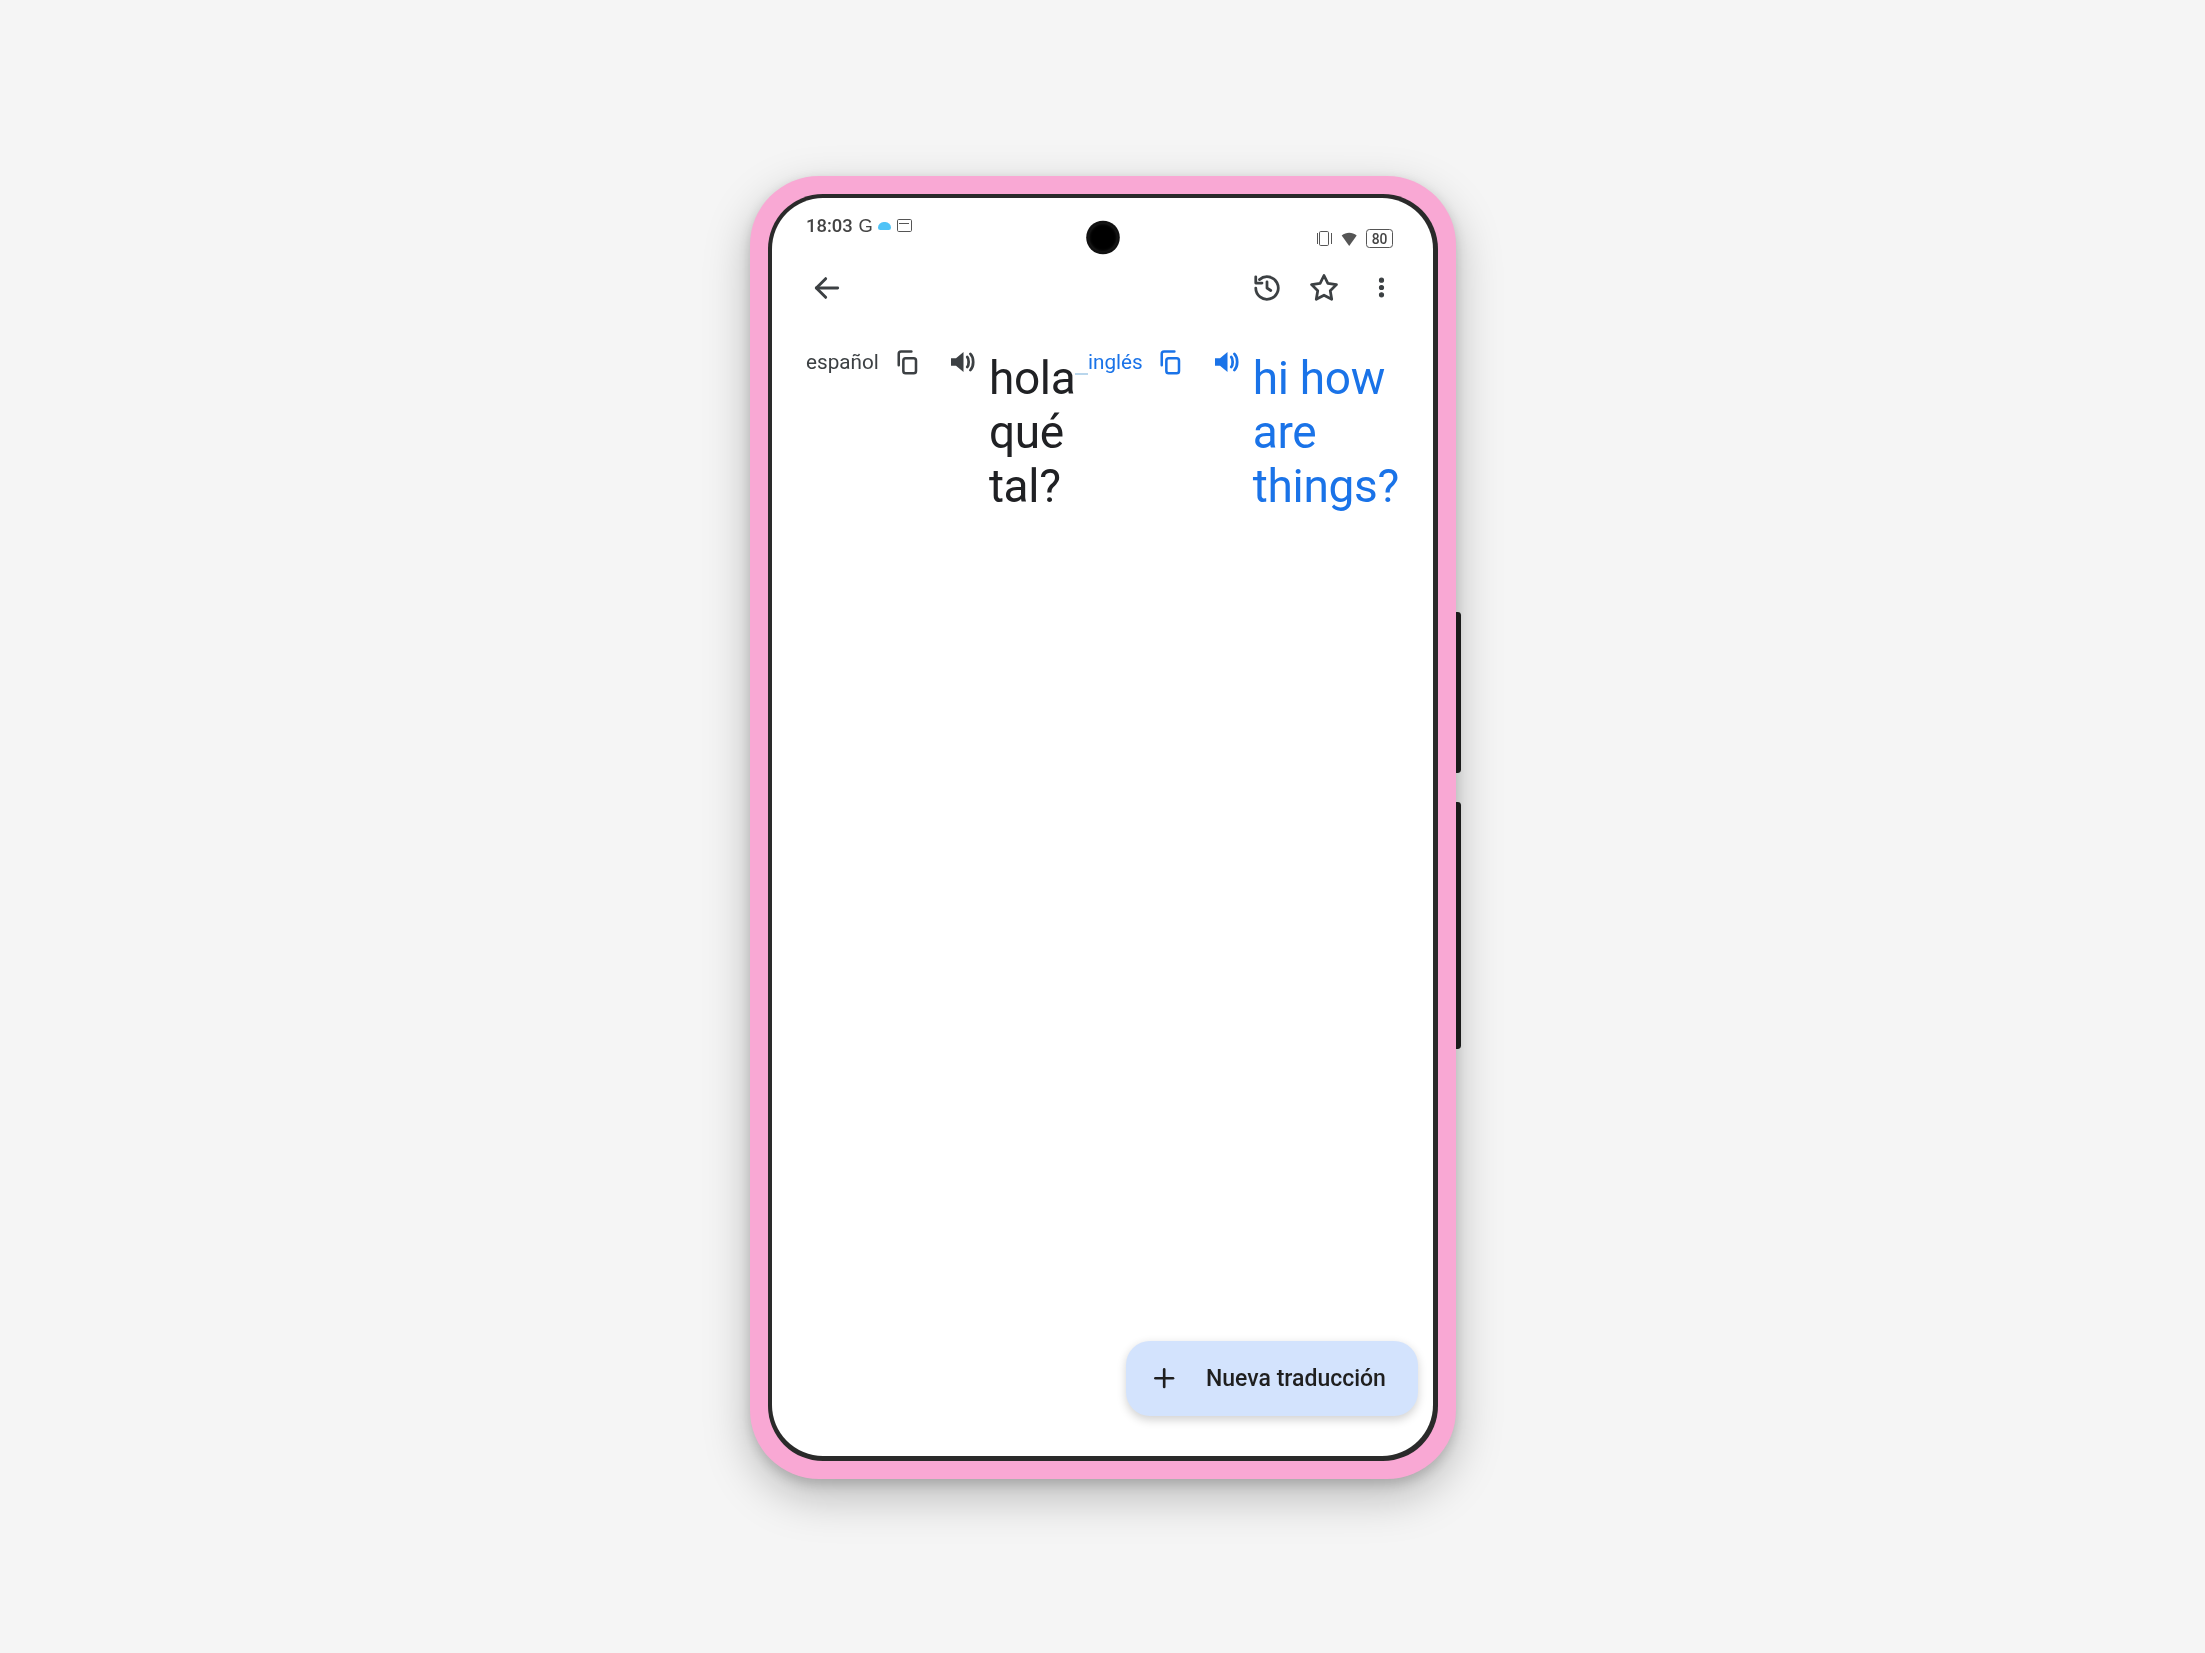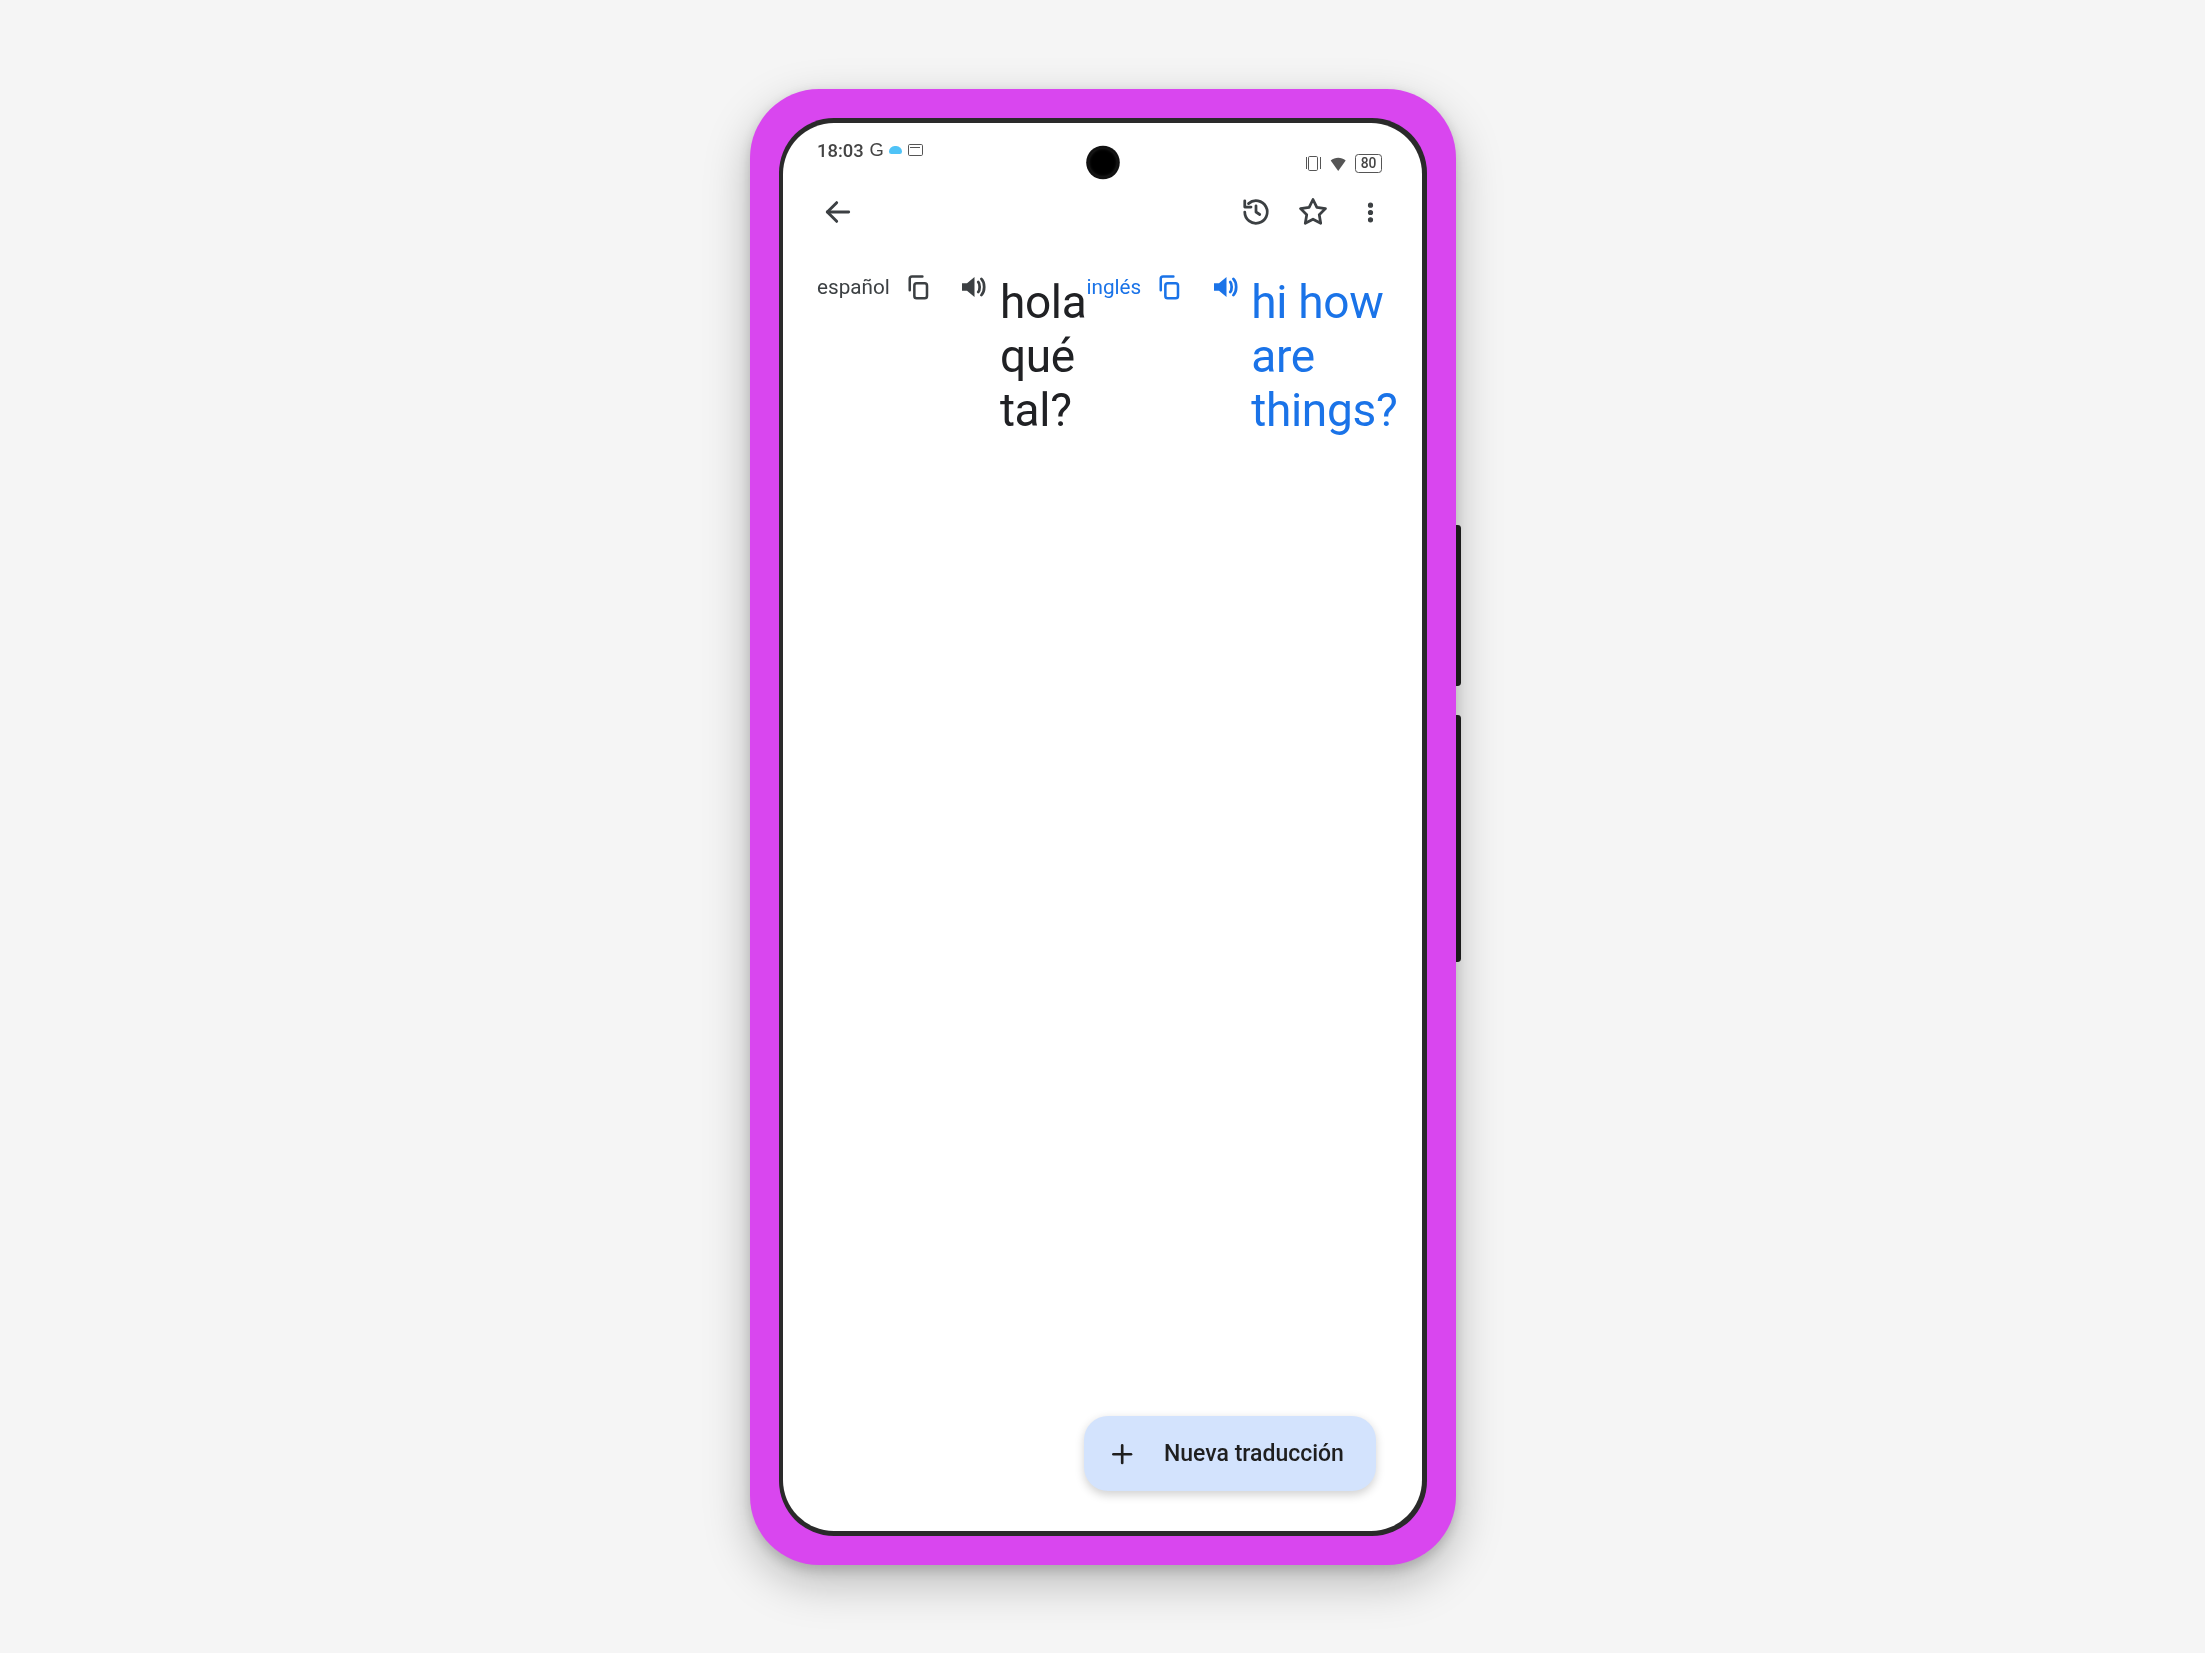--- a/index.html
+++ b/index.html
@@ -7,24 +7,24 @@
     background: #f5f5f5;
     width: 2205px;
     height: 1654px;
     display: flex;
     align-items: center;
     justify-content: center;
     font-family: Roboto, "Helvetica Neue", Arial, sans-serif;
   }
   .phone-frame {
     width: 706px;
-    height: 1476px;
-    background: #d946ef;
+    height: 1303px;
+    background: #f9a8d4;
     border-radius: 69px;
-    padding: 29px;
+    padding: 18px;
     position: relative;
     box-shadow: 0 17px 46px rgba(0,0,0,.25), 0 4.6px 11.5px rgba(0,0,0,.15);
   }
   .phone-inner-ring {
     width: 100%;
     height: 100%;
     border-radius: 55px;
     background: #2a2a2a;
     padding: 4.6px;
   }
@@ -152,21 +152,21 @@
 
   .divider {
     margin: 34px auto 29px auto;
     width: 276px;
     height: 1.7px;
     background: #b9d6ec;
   }
 
   .fab {
     position: absolute;
-    right: 46px;
+    right: 15px;
     bottom: 40px;
     background: #d3e3fd;
     color: #1f1f1f;
     border-radius: 24px;
     height: 75px;
     padding: 0 32px 0 25px;
     display: flex;
     align-items: center;
     gap: 29px;
     font-size: 23px;

